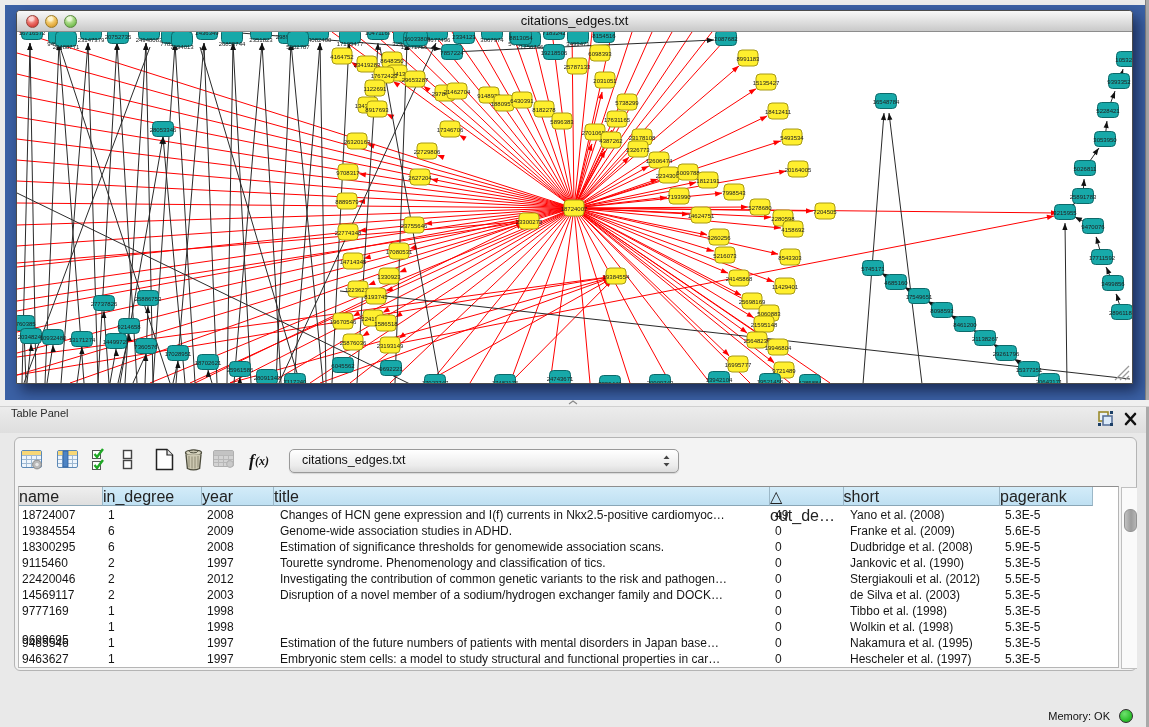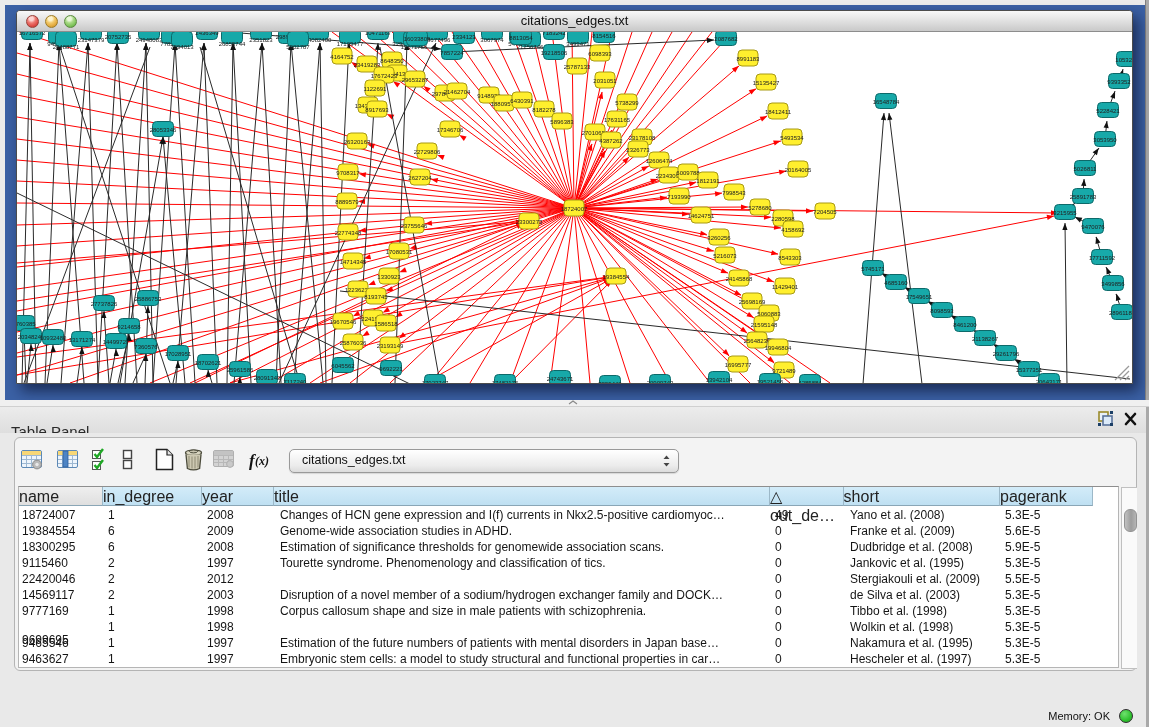--- a/index.html
+++ b/index.html
@@ -18,21 +18,21 @@
 #tl2{left:28px;background:radial-gradient(circle at 40% 25%,#fdf3cd 0 18%,#f2c96a 40%,#e2a93c 70%,#b5821e);border:1px solid #9d7c28}
 #tl3{left:47px;background:radial-gradient(circle at 40% 25%,#e9f7d8 0 18%,#a8d985 40%,#7cc258 70%,#549740);border:1px solid #5c8a40}
 #canvas{left:0;top:21px;width:1115px;height:351px;background:#fff;overflow:hidden}
 
 .grip{stroke:#9a9a9a;stroke-width:1.2}
 
 #divider{left:0;top:400px;width:1149px;height:6px;background:#f0f0f0;border-bottom:1px solid #d0d0d0}
 
 #phead{left:0;top:407px;width:1146px;height:26px;background:linear-gradient(#ececec,#dedede);
  border-bottom:1px solid #c4c4c4}
-#phead .t{left:11px;top:16px;font-size:15px;color:#2a2a2a}
+#phead .t{left:11px;top:0;font-size:11px;color:#2a2a2a}
 
 #lower{left:0;top:433px;width:1146px;height:294px;background:#e9e9e9}
 #panel{left:14px;top:4px;width:1121px;height:232px;background:#f3f3f3;border:1px solid #b4b4b4;border-radius:6px}
 
 #tools{left:6px;top:8px}
 #combo{left:274px;top:11px;width:388px;height:22px;border:1px solid #999;border-radius:5px;
  background:linear-gradient(#fff,#ececec 70%,#dcdcdc);box-shadow:0 1px 1px rgba(0,0,0,.12)}
 #combo .t{left:12px;top:3px;font-size:12.5px;color:#111}
 
 #tbl{left:3px;top:48px;width:1099px;height:180px;background:#fff;border:1px solid #b5b5b5;border-top:1px solid #8e8e8e}
@@ -1082,39 +1082,39 @@
         <div class="abs row c" style="left:188px;top:52px;width:67px;line-height:16px">2008</div>
         <div class="abs row c" style="left:261px;top:52px;width:490px;line-height:16px">Estimation of significance thresholds for genomewide association scans.</div>
         <div class="abs row c" style="left:756px;top:52px;width:68.60000000000002px;line-height:16px">0</div>
         <div class="abs row c" style="left:831px;top:52px;width:150px;line-height:16px">Dudbridge et al. (2008)</div>
         <div class="abs row c" style="left:986px;top:52px;width:92px;line-height:16px">5.9E-5</div>
         <div class="abs row c" style="left:3px;top:68px;width:81px;line-height:16px">9115460</div>
         <div class="abs row c" style="left:89px;top:68px;width:94px;line-height:16px">2</div>
         <div class="abs row c" style="left:188px;top:68px;width:67px;line-height:16px">1997</div>
         <div class="abs row c" style="left:261px;top:68px;width:490px;line-height:16px">Tourette syndrome. Phenomenology and classification of tics.</div>
         <div class="abs row c" style="left:756px;top:68px;width:68.60000000000002px;line-height:16px">0</div>
-        <div class="abs row c" style="left:831px;top:68px;width:150px;line-height:16px">Jankovic et al. (1995)</div>
+        <div class="abs row c" style="left:831px;top:68px;width:150px;line-height:16px">Jankovic et al. (1990)</div>
         <div class="abs row c" style="left:986px;top:68px;width:92px;line-height:16px">5.3E-5</div>
         <div class="abs row c" style="left:3px;top:84px;width:81px;line-height:16px">22420046</div>
         <div class="abs row c" style="left:89px;top:84px;width:94px;line-height:16px">2</div>
         <div class="abs row c" style="left:188px;top:84px;width:67px;line-height:16px">2012</div>
+        <div class="abs row c" style="left:261px;top:84px;width:490px;line-height:16px">Investigating the contribution of common genetic variants to the risk and pathogen…</div>
         <div class="abs row c" style="left:756px;top:84px;width:68.60000000000002px;line-height:16px">0</div>
-        <div class="abs row c" style="left:831px;top:84px;width:150px;line-height:16px">Stergiakouli et al. (2009)</div>
+        <div class="abs row c" style="left:831px;top:84px;width:150px;line-height:16px">Stergiakouli et al. (2012)</div>
         <div class="abs row c" style="left:986px;top:84px;width:92px;line-height:16px">5.5E-5</div>
         <div class="abs row c" style="left:3px;top:100px;width:81px;line-height:16px">14569117</div>
         <div class="abs row c" style="left:89px;top:100px;width:94px;line-height:16px">2</div>
         <div class="abs row c" style="left:188px;top:100px;width:67px;line-height:16px">2003</div>
         <div class="abs row c" style="left:261px;top:100px;width:490px;line-height:16px">Disruption of a novel member of a sodium/hydrogen exchanger family and DOCK…</div>
         <div class="abs row c" style="left:756px;top:100px;width:68.60000000000002px;line-height:16px">0</div>
         <div class="abs row c" style="left:831px;top:100px;width:150px;line-height:16px">de Silva et al. (2003)</div>
         <div class="abs row c" style="left:986px;top:100px;width:92px;line-height:16px">5.3E-5</div>
         <div class="abs row c" style="left:3px;top:116px;width:81px;line-height:16px">9777169</div>
         <div class="abs row c" style="left:89px;top:116px;width:94px;line-height:16px">1</div>
         <div class="abs row c" style="left:188px;top:116px;width:67px;line-height:16px">1998</div>
-        <div class="abs row c" style="left:261px;top:116px;width:490px;line-height:16px">Corpus callosum shape and size in male patients with schizophrenia.</div>
         <div class="abs row c" style="left:756px;top:116px;width:68.60000000000002px;line-height:16px">0</div>
         <div class="abs row c" style="left:831px;top:116px;width:150px;line-height:16px">Tibbo et al. (1998)</div>
         <div class="abs row c" style="left:986px;top:116px;width:92px;line-height:16px">5.3E-5</div>
         <div class="abs row c" style="left:3px;top:145px;width:81px;line-height:16px">9699695</div>
         <div class="abs row c" style="left:89px;top:132px;width:94px;line-height:16px">1</div>
         <div class="abs row c" style="left:188px;top:132px;width:67px;line-height:16px">1998</div>
         <div class="abs row c" style="left:756px;top:132px;width:68.60000000000002px;line-height:16px">0</div>
         <div class="abs row c" style="left:831px;top:132px;width:150px;line-height:16px">Wolkin et al. (1998)</div>
         <div class="abs row c" style="left:986px;top:132px;width:92px;line-height:16px">5.3E-5</div>
         <div class="abs row c" style="left:3px;top:148px;width:81px;line-height:16px">9465546</div>

